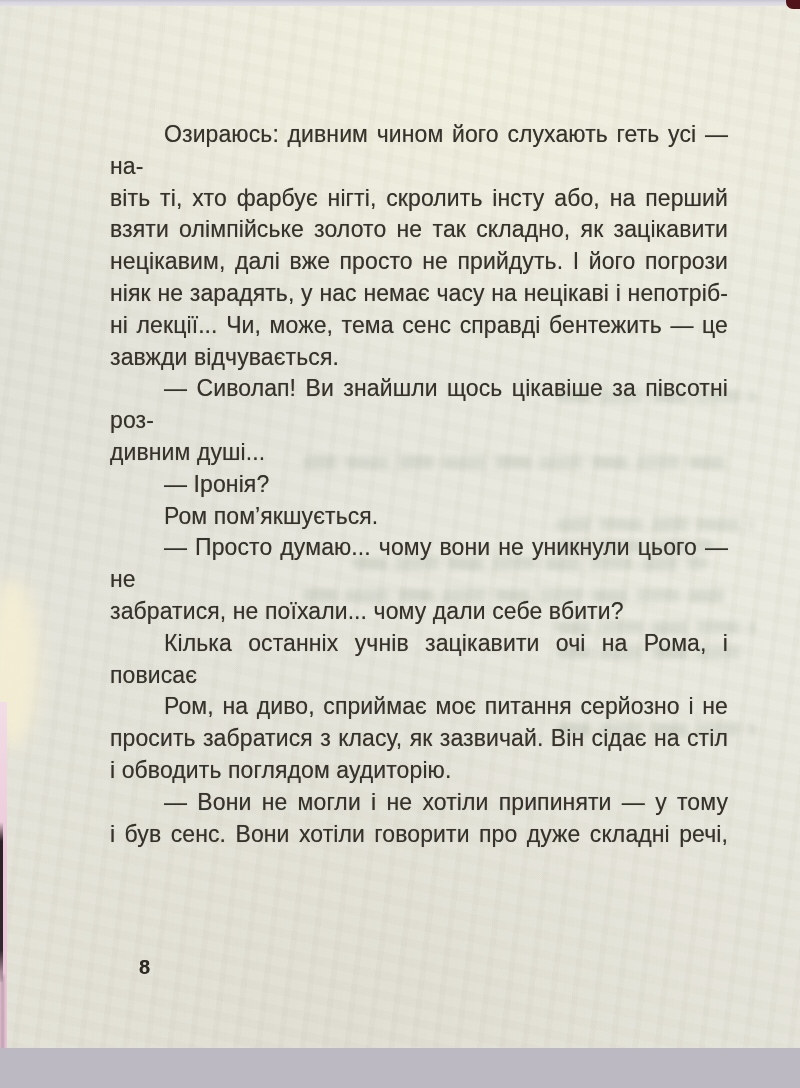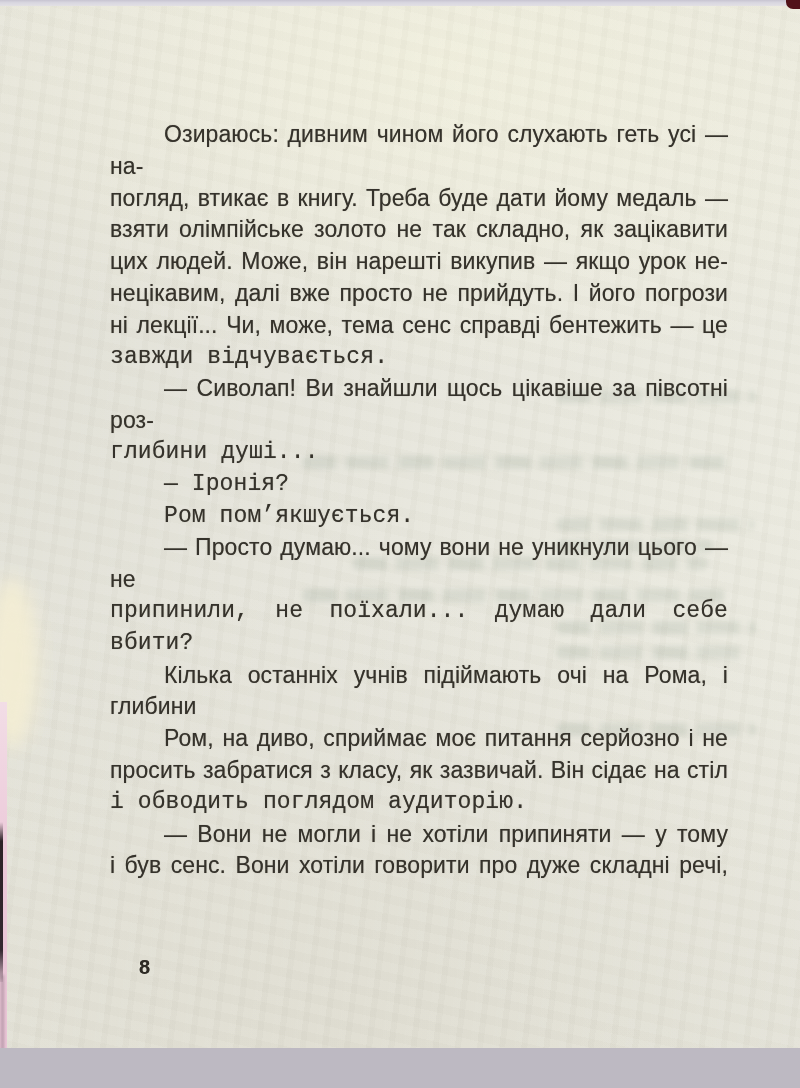--- a/index.html
+++ b/index.html
@@ -78,21 +78,21 @@
   .textblock {
     position: absolute; left: 110px; top: 119px; width: 618px;
     font-size: 23px;
     line-height: 31.8px;
     color: #35322b;
     text-shadow: 0 0 0.7px rgba(62,58,48,0.55);
     letter-spacing: 0.1px;
   }
   .line { text-align: justify; text-align-last: justify; white-space: normal; }
   .line.first { text-indent: 54px; }
-  .line.lastline { text-align-last: left; font-family: Liberation Mono, monospace; }
+  .line.lastline { text-align-last: left; }
   .page-number {
     position: absolute; left: 139px; top: 956px;
     font-size: 20px; font-weight: bold; color: #2e2b25;
     text-shadow: 0 0 0.6px rgba(50,46,38,0.6);
   }
 </style>
 </head>
 <body>
 
 <div class="photo">
@@ -113,33 +113,33 @@
       <div class="ghost" style="left: 556px; top: 540px; width: 158px;"></div>
       <div class="ghost" style="left: 352px; top: 557px; width: 356px;"></div>
       <div class="ghost" style="left: 302px; top: 589px; width: 424px;"></div>
       <div class="ghost" style="left: 556px; top: 621px; width: 200px;"></div>
       <div class="ghost" style="left: 556px; top: 646px; width: 192px;"></div>
       <div class="ghost" style="left: 556px; top: 723px; width: 200px;"></div>
     </div>
 
   <div class="textblock" id="textblock">
       <div class="line first">Озираюсь: дивним чином його слухають геть усі — на-</div>
-      <div class="line">погляд, втикає в книгу. Треба буде дати йому медаль —</div>
+      <div class="line">віть ті, хто фарбує нігті, скролить інсту або, на перший</div>
       <div class="line">взяти олімпійське золото не так складно, як зацікавити</div>
-      <div class="line">цих людей. Може, він нарешті викупив — якщо урок не-</div>
       <div class="line">нецікавим, далі вже просто не прийдуть. І його погрози</div>
+      <div class="line">ніяк не зарадять, у нас немає часу на нецікаві і непотріб-</div>
       <div class="line">ні лекції... Чи, може, тема сенс справді бентежить — це</div>
       <div class="line lastline">завжди відчувається.</div>
       <div class="line first">— Сиволап! Ви знайшли щось цікавіше за півсотні роз-</div>
-      <div class="line lastline">глибини душі...</div>
+      <div class="line lastline">дивним душі...</div>
       <div class="line first lastline">— Іронія?</div>
       <div class="line first lastline">Ром пом’якшується.</div>
       <div class="line first">— Просто думаю... чому вони не уникнули цього — не</div>
-      <div class="line lastline">припинили, не поїхали... думаю дали себе вбити?</div>
-      <div class="line first">Кілька останніх учнів підіймають очі на Рома, і глибини</div>
+      <div class="line lastline">забратися, не поїхали... чому дали себе вбити?</div>
+      <div class="line first">Кілька останніх учнів зацікавити очі на Рома, і повисає</div>
       <div class="line first">Ром, на диво, сприймає моє питання серйозно і не</div>
       <div class="line">просить забратися з класу, як зазвичай. Він сідає на стіл</div>
       <div class="line lastline">і обводить поглядом аудиторію.</div>
       <div class="line first">— Вони не могли і не хотіли припиняти — у тому</div>
       <div class="line">і був сенс. Вони хотіли говорити про дуже складні речі,</div>
     </div>
 
   <div class="page-number">8</div>
 </div>
 

